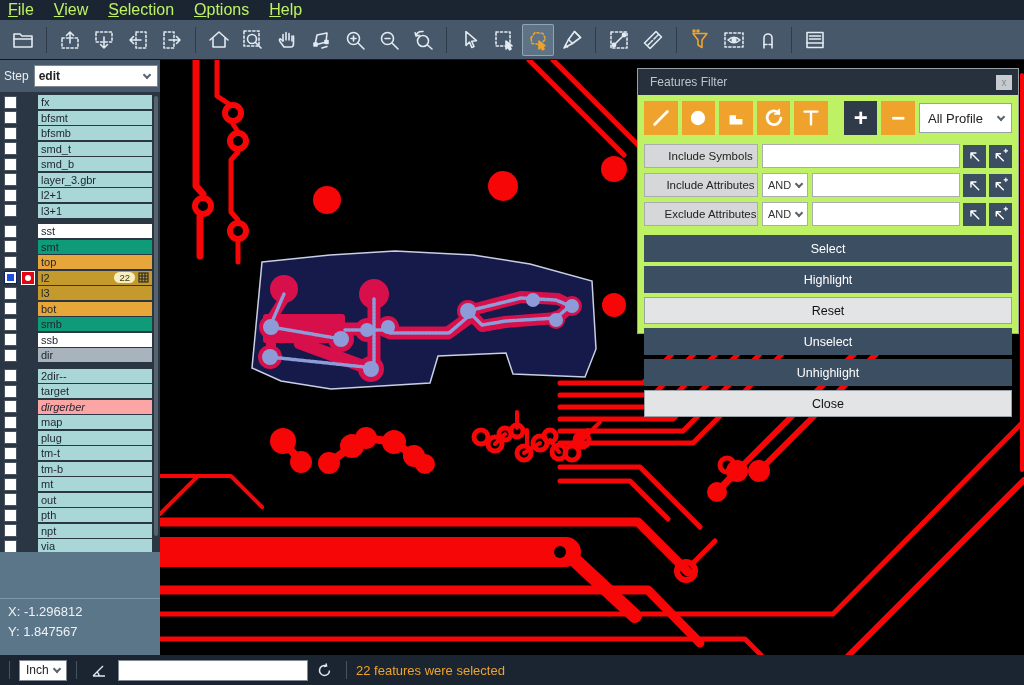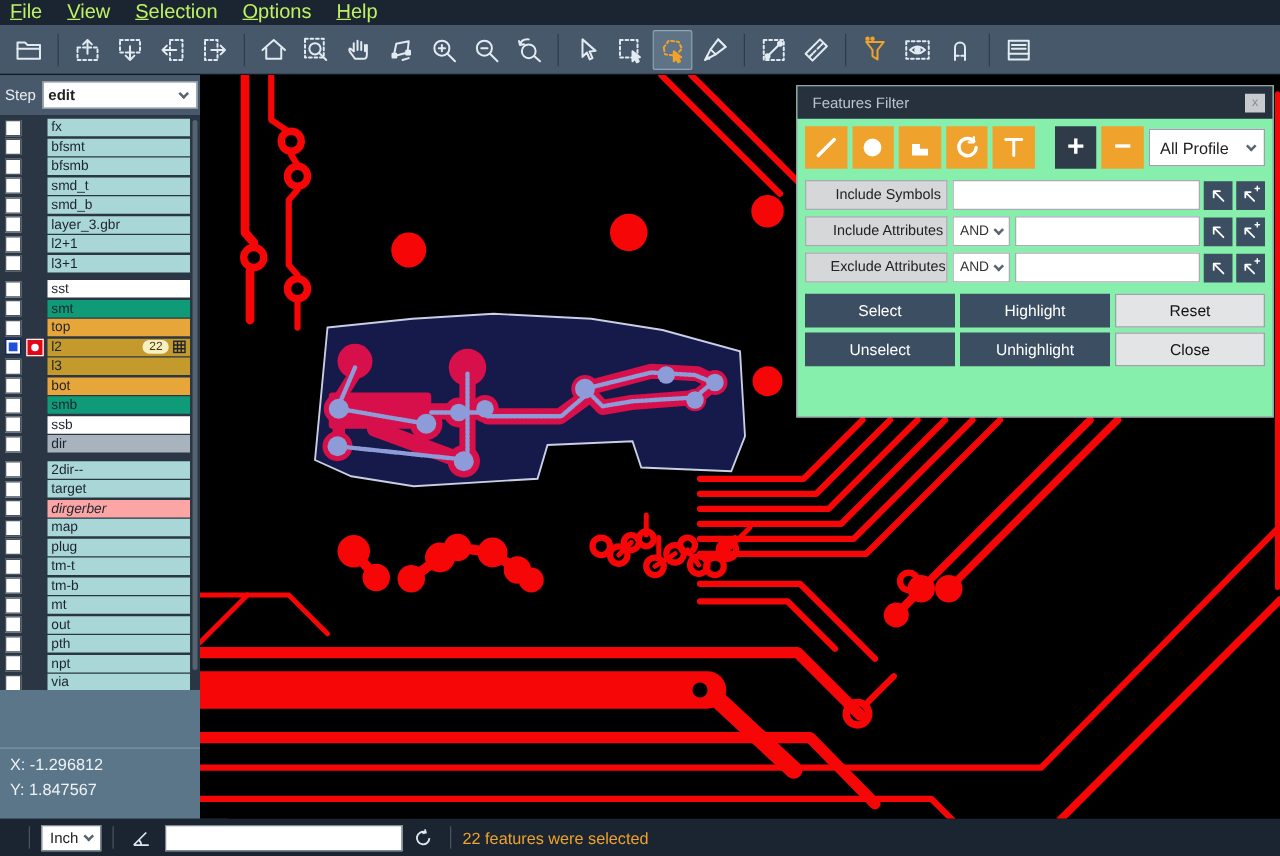--- a/index.html
+++ b/index.html
@@ -50,21 +50,21 @@
   .canvas{position:absolute;left:160px;top:60px;width:864px;height:595px;background:#000;}
   .canvas svg{display:block;}
   .tr{stroke:var(--red);fill:none;stroke-linecap:round;stroke-linejoin:round;}
   .pad{fill:var(--red);}
   .sel-poly{fill:var(--sel-navy);stroke:var(--sel-outline);stroke-width:1.5;}
   .cr{fill:var(--crimson);}
   .crs{stroke:var(--crimson);fill:none;stroke-linecap:round;stroke-linejoin:round;}
   .pw{fill:var(--periwinkle);}
   .pws{stroke:var(--periwinkle);fill:none;stroke-linecap:round;stroke-linejoin:round;stroke-dasharray:2 1.5;}
   
-  .dialog{position:absolute;left:637px;top:68px;width:382px;height:266px;background:#86efac;
+  .dialog{position:absolute;left:637px;top:68px;width:382px;height:266px;background:#bef264;
           border:1px solid #98a0a8;}
   .dlg-title{height:26px;background:#27313e;display:flex;align-items:center;padding:0 6px 0 12px;}
   .dlg-title span{color:#bcc4cc;font-size:12px;flex:1;}
   .dlg-close{width:16px;height:15px;background:#c7cbd0;color:#858b92;font-size:10px;display:flex;
              align-items:center;justify-content:center;}
   .shape-row{display:flex;align-items:center;padding:6px 6px 4px 6px;}
   .shape-btn{width:34px;height:34px;background:var(--orange);margin-right:4px;display:flex;
              align-items:center;justify-content:center;color:#fff;}
   .shape-btn.dark{background:#2f3b49;margin-left:12px;}
   .shape-btn.plusminus{font-size:24px;font-weight:bold;line-height:1;}
@@ -73,27 +73,27 @@
   .profile-select .sel-val{flex:1;}
   .dlg-row{display:flex;align-items:center;margin:5px 6px 0 6px;height:24px;}
   .dlg-row-label{width:114px;height:24px;background:#d5d7d9;border:1px solid #a9adb2;color:#222;
                  font-size:11.5px;display:flex;align-items:center;justify-content:center;flex:none;padding-left:19px;}
   .and-select{width:46px;height:24px;margin-left:4px;background:#fff;border:1px solid #a9adb2;
               display:flex;align-items:center;padding:0 2px 0 5px;font-size:11px;color:#333;flex:none;justify-content:center;}
   .and-select .sel-val{flex:1;}
   .dlg-input{flex:1;height:24px;margin-left:4px;background:#fff;border:1px solid #a9adb2;min-width:0;}
   .nw-btn{width:23px;height:23px;margin-left:3px;background:#3c4e62;color:#fff;display:flex;
           align-items:center;justify-content:center;flex:none;}
-  .action-grid{display:grid;grid-template-columns:1fr 1fr 1fr;gap:4px;margin:9px 6px 0 6px;}
+  .action-grid{display:grid;grid-template-columns:1fr;gap:4px;margin:9px 6px 0 6px;}
   .act-btn{height:27px;font-size:12.5px;display:flex;align-items:center;justify-content:center;}
   .act-btn.dark{background:#3c4e62;color:#fff;}
   .act-btn.light{background:#e2e4e5;color:#111;border:1px solid #9aa2a9;}
   
   .statusbar{position:absolute;left:0;top:655px;width:1024px;height:30px;background:#1b2531;
-             display:flex;align-items:center;padding-left:14px;}
+             display:flex;align-items:center;}
   .sb-sep{width:1px;height:18px;background:#47545f;margin:0 9px;}
   .unit-select{width:48px;height:21px;background:#fff;border:1px solid #7d8893;display:flex;
                align-items:center;padding:0 3px 0 6px;font-size:12px;color:#222;}
   .unit-select .sel-val{flex:1;}
   .sb-icon{color:#dfe8f0;display:flex;margin:0 4px;}
   .sb-input{width:190px;height:21px;background:#fff;border:1px solid #7d8893;margin-left:6px;}
   .sb-msg{color:var(--orange);font-size:13px;}
 </style>
 </head>
 <body>

